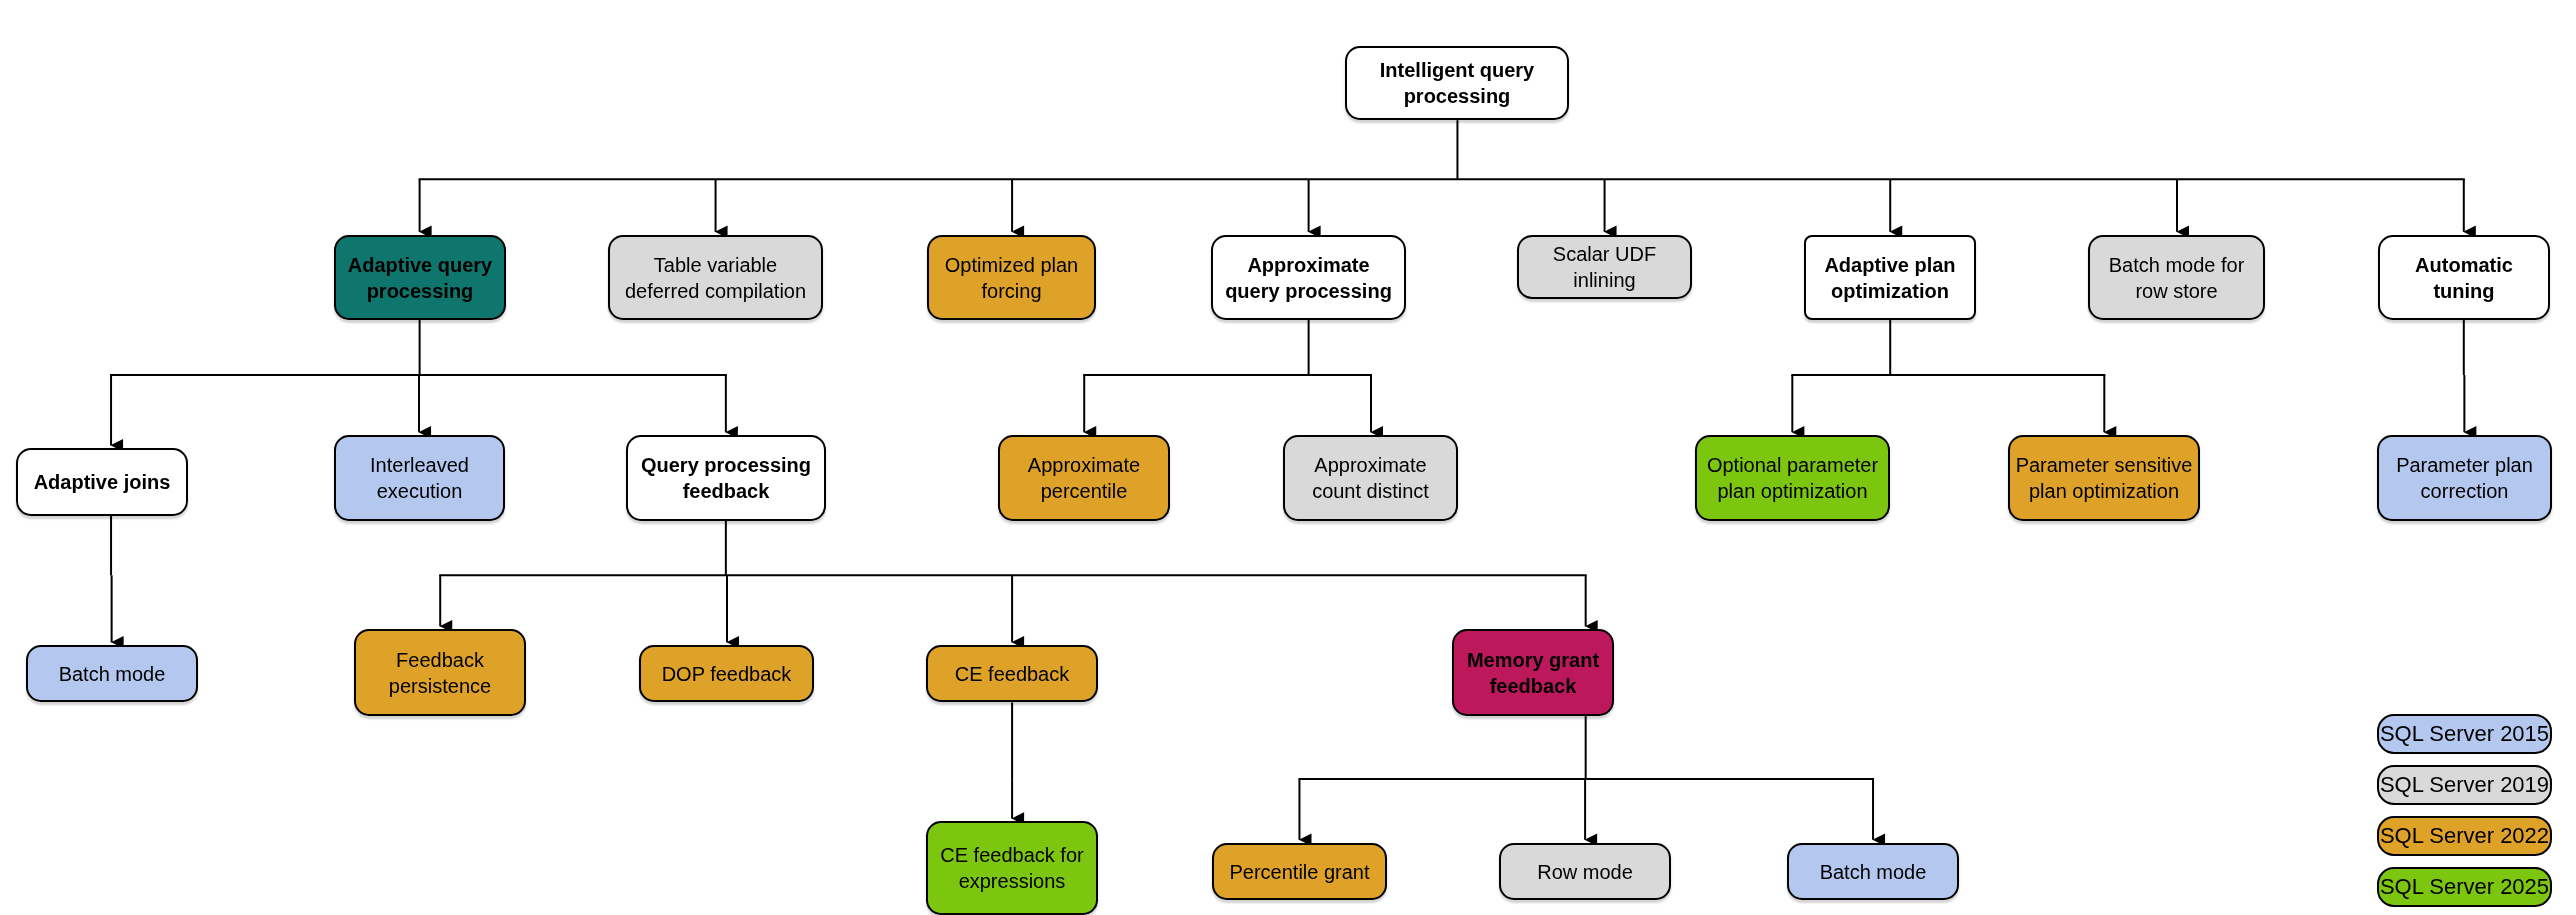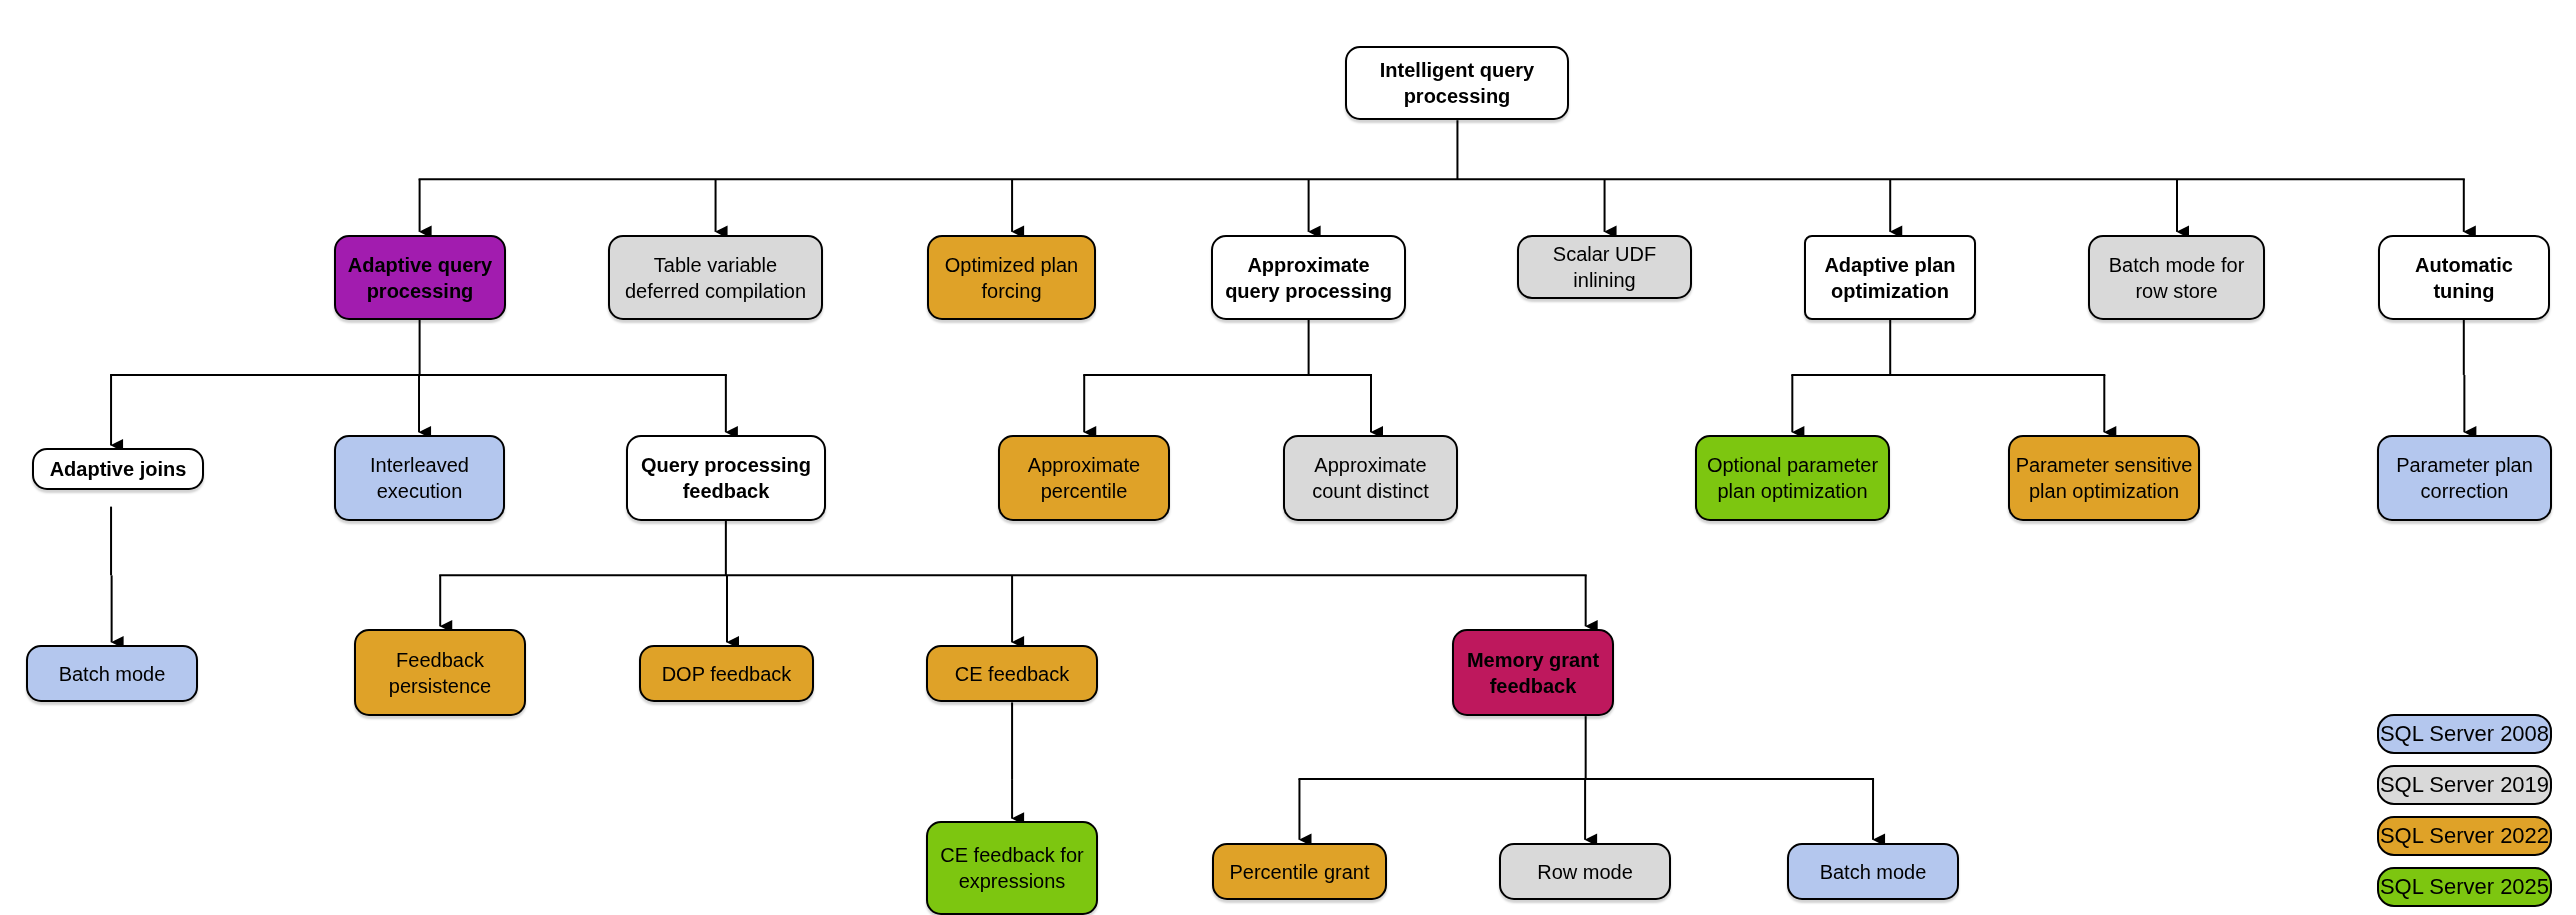--- a/index.html
+++ b/index.html
@@ -108,21 +108,21 @@
       <line x1="2268.25" y1="1326" x2="3273.75" y2="1326" stroke="#000000" stroke-width="3.5"></line>
       <line x1="2270" y1="1326" x2="2270" y2="1432" stroke="#000000" stroke-width="3.5" marker-end="url(#arrow)"></line>
       <line x1="2769" y1="1326" x2="2769" y2="1432" stroke="#000000" stroke-width="3.5" marker-end="url(#arrow)"></line>
       <line x1="3272" y1="1326" x2="3272" y2="1432" stroke="#000000" stroke-width="3.5" marker-end="url(#arrow)"></line>
     </svg>
   <div id="nodes-layer">
       <div class="node bold" style="left: 1345px; top: 26px; width: 224px; height: 74px; background: rgb(255, 255, 255);">
         <span class="node-label">Intelligent query
 processing</span>
       </div>
-      <div class="node bold" style="left: 334px; top: 215px; width: 172px; height: 85px; background: #a21caf;">
+      <div class="node bold" style="left: 334px; top: 215px; width: 172px; height: 85px; background: #0f766e;">
         <span class="node-label">Adaptive query
 processing</span>
       </div>
       <div class="node" style="left: 608px; top: 215px; width: 215px; height: 85px; background: rgb(217, 217, 217);">
         <span class="node-label">Table variable
 deferred compilation</span>
       </div>
       <div class="node" style="left: 927px; top: 215px; width: 169px; height: 85px; background: rgb(223, 162, 40);">
         <span class="node-label">Optimized plan
 forcing</span>
@@ -140,21 +140,21 @@
 optimization</span>
       </div>
       <div class="node" style="left: 2088px; top: 215px; width: 177px; height: 85px; background: rgb(217, 217, 217);">
         <span class="node-label">Batch mode for
 row store</span>
       </div>
       <div class="node bold" style="left: 2378px; top: 215px; width: 172px; height: 85px; background: rgb(255, 255, 255);">
         <span class="node-label">Automatic
 tuning</span>
       </div>
-      <div class="node bold" style="left: 32px; top: 428px; width: 172px; height: 42px; background: rgb(255, 255, 255);">
+      <div class="node bold" style="left: 16px; top: 428px; width: 172px; height: 68px; background: rgb(255, 255, 255);">
         <span class="node-label">Adaptive joins</span>
       </div>
       <div class="node" style="left: 334px; top: 415px; width: 171px; height: 86px; background: rgb(180, 199, 238);">
         <span class="node-label">Interleaved
 execution</span>
       </div>
       <div class="node bold" style="left: 626px; top: 415px; width: 200px; height: 86px; background: rgb(255, 255, 255);">
         <span class="node-label">Query processing
 feedback</span>
       </div>
@@ -204,21 +204,21 @@
       </div>
       <div class="node" style="left: 1499px; top: 823px; width: 172px; height: 57px; background: rgb(217, 217, 217);">
         <span class="node-label">Row mode</span>
       </div>
       <div class="node" style="left: 1787px; top: 823px; width: 172px; height: 57px; background: rgb(180, 199, 238);">
         <span class="node-label">Batch mode</span>
       </div>
     </div>
   <div id="legend">
       <div class="legend-item" style="left: 2377px; top: 694px; width: 175px; height: 40px; background: rgb(180, 199, 238);">
-        <span>SQL Server 2008</span>
+        <span>SQL Server 2015</span>
       </div>
       <div class="legend-item" style="left: 2377px; top: 745px; width: 175px; height: 40px; background: rgb(217, 217, 217);">
         <span>SQL Server 2019</span>
       </div>
       <div class="legend-item" style="left: 2377px; top: 796px; width: 175px; height: 40px; background: rgb(223, 162, 40);">
         <span>SQL Server 2022</span>
       </div>
       <div class="legend-item" style="left: 2377px; top: 847px; width: 175px; height: 40px; background: rgb(125, 198, 16);">
         <span>SQL Server 2025</span>
       </div>

